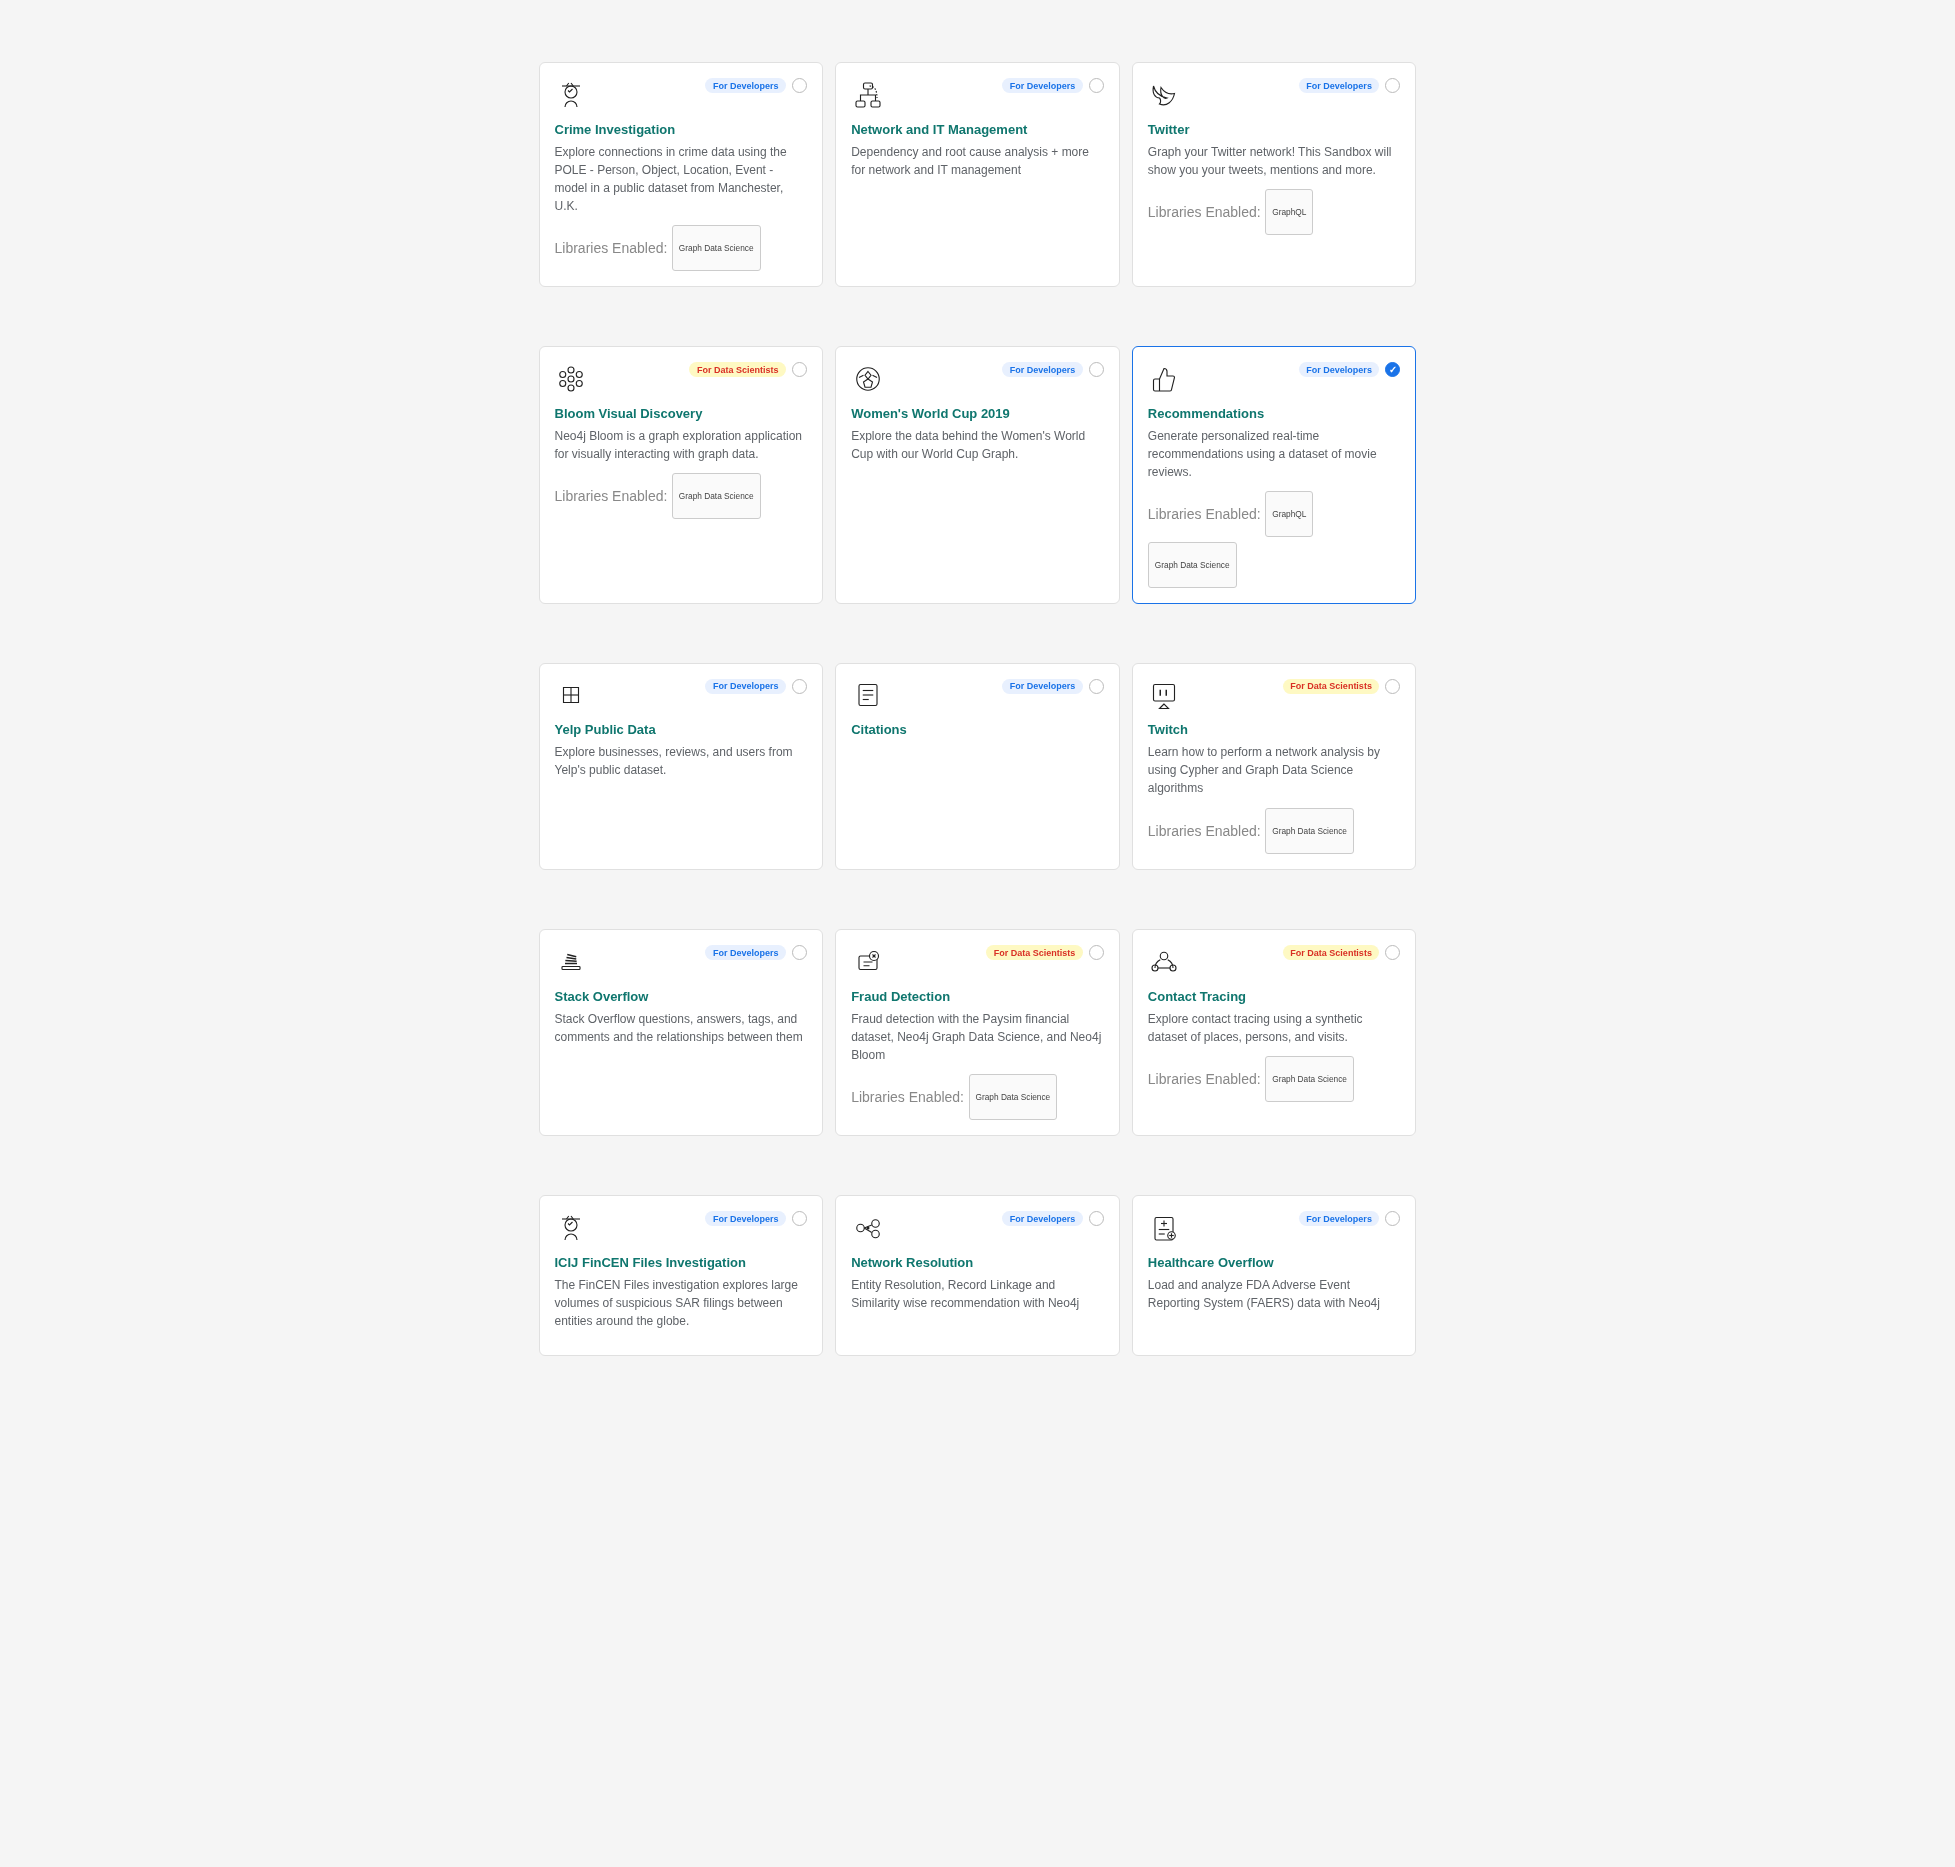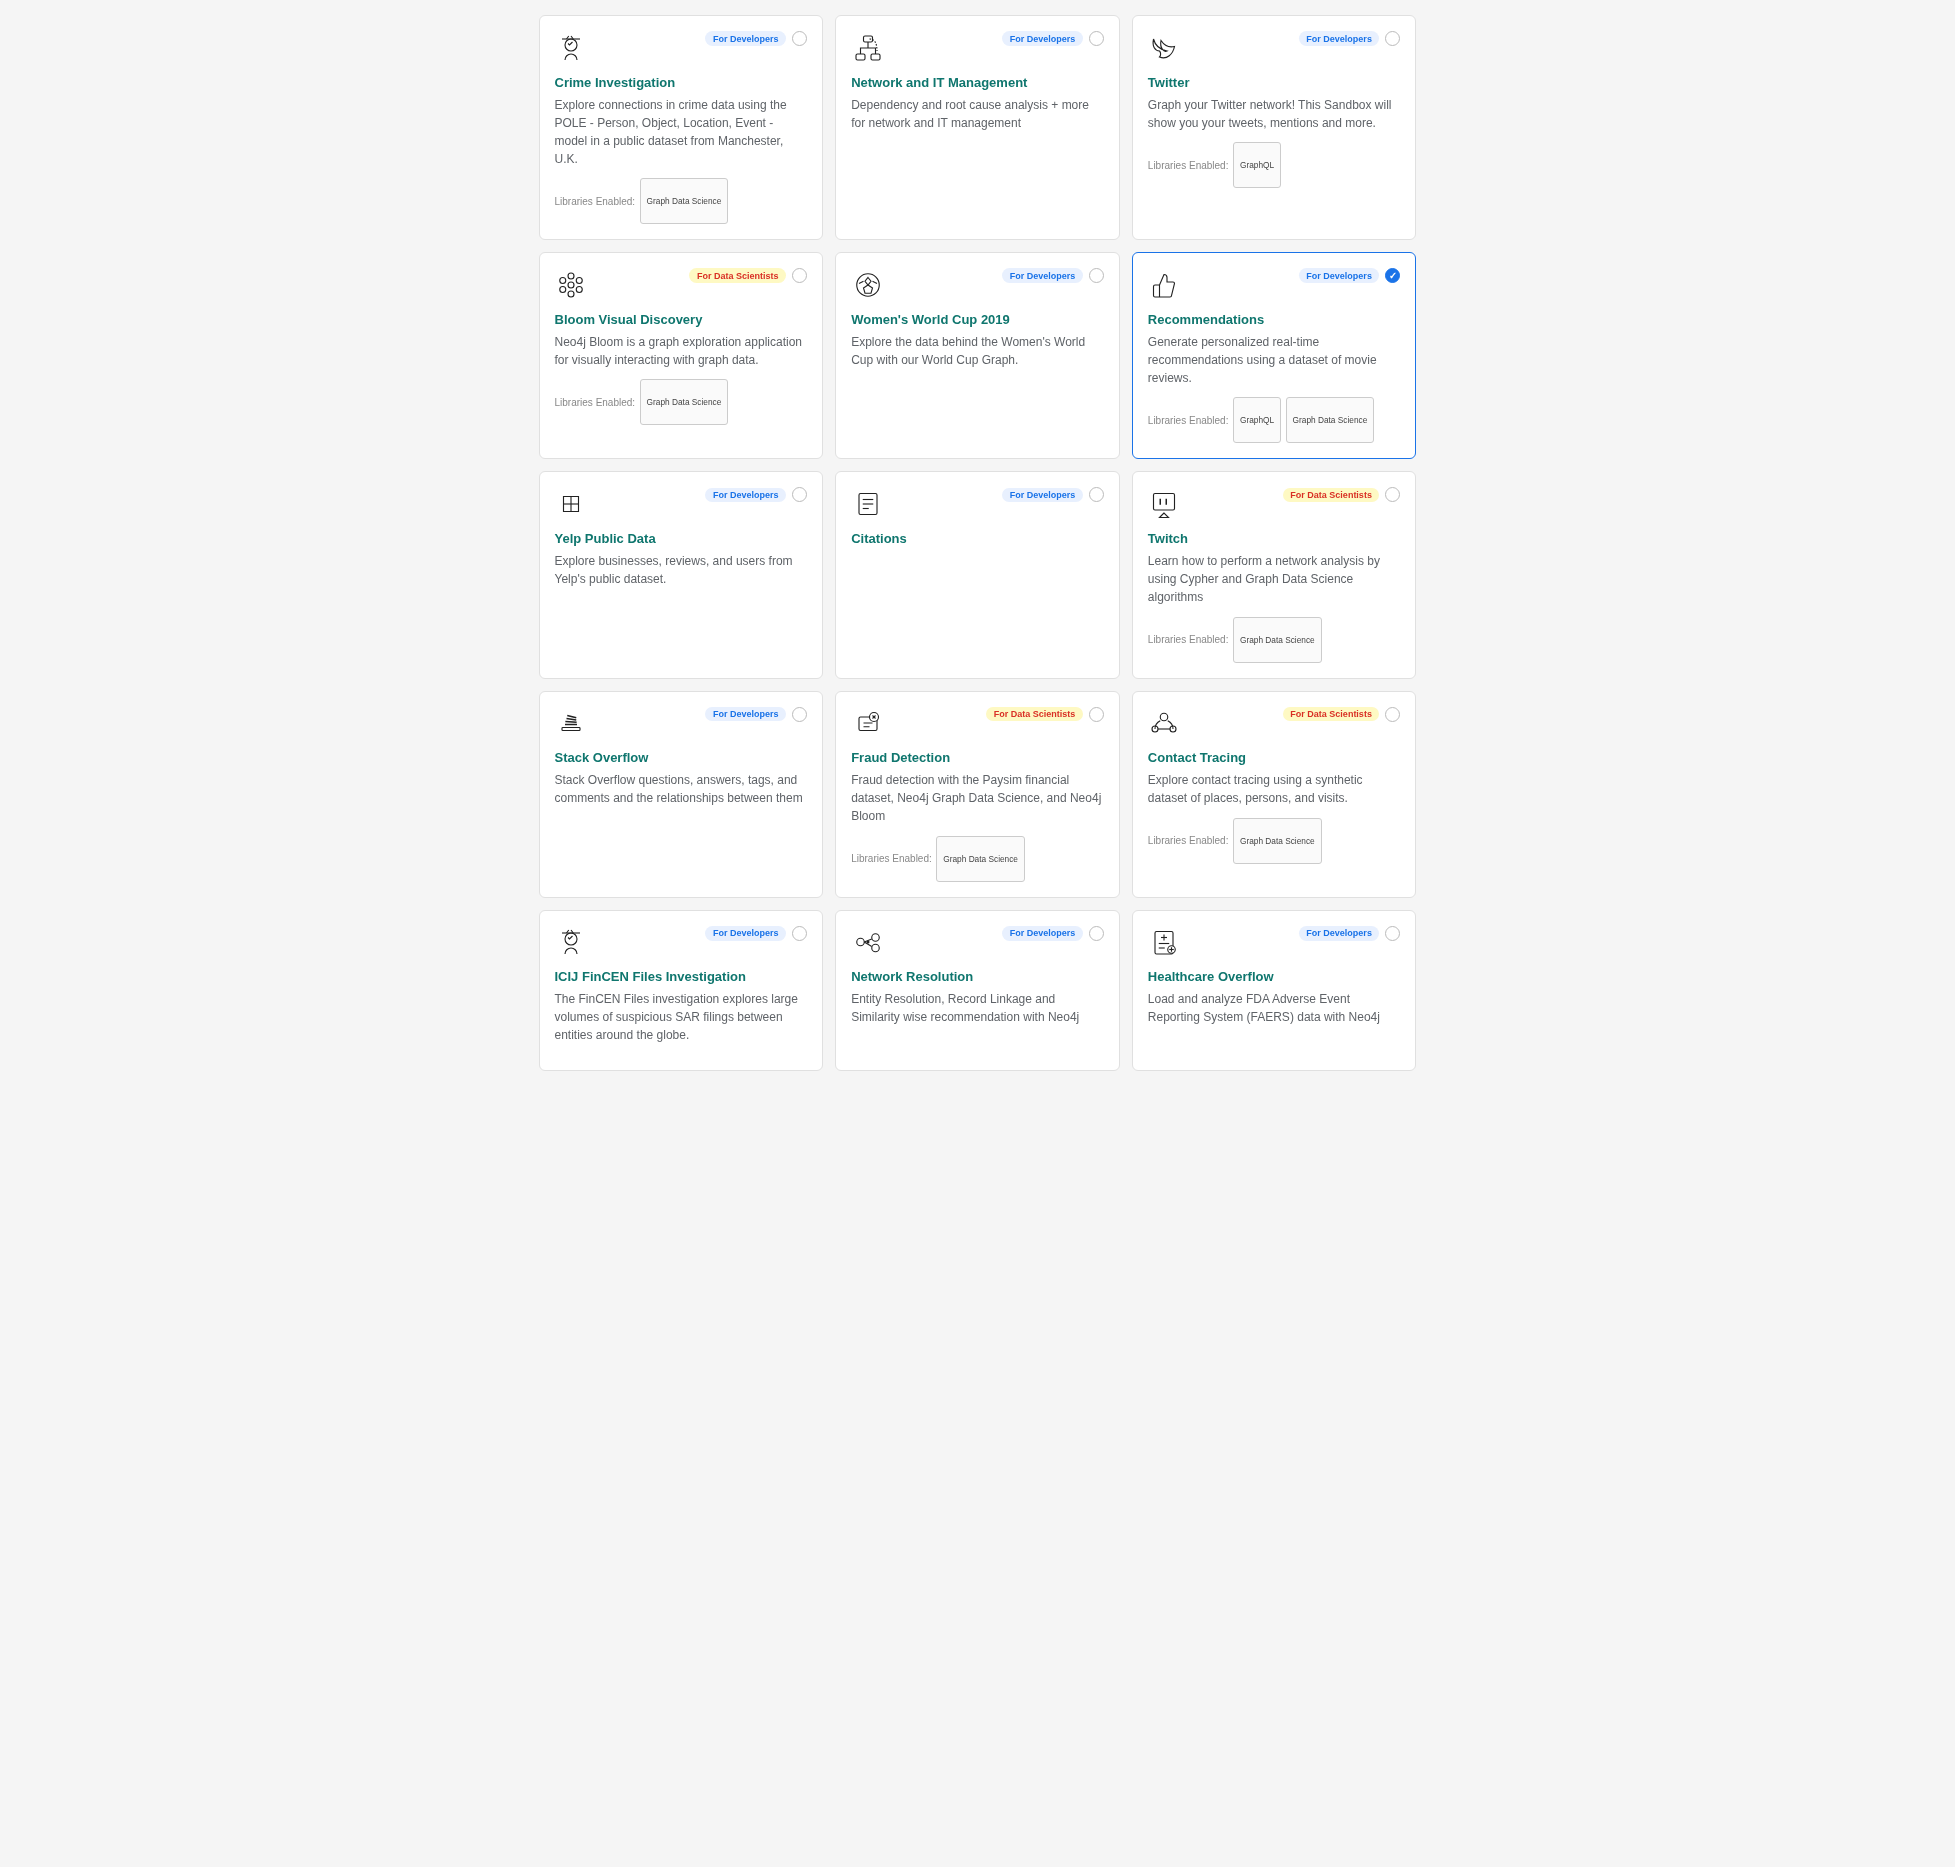--- a/index.html
+++ b/index.html
@@ -15,20 +15,21 @@
       max-width: 878px;
       margin: 0 auto;
     }
     .card {
       background: #fff;
       border-radius: 6px;
       border: 0.8px solid #e0e0e0;
       padding: 15px;
       position: relative;
       cursor: pointer;
+      margin-top: 47px;
     }
     .card.selected {
       border: 1.5px solid #1a73e8;
     }
     .card-header {
       display: flex;
       align-items: flex-start;
       justify-content: space-between;
       margin-bottom: 10.6px;
     }
@@ -102,21 +103,21 @@
       line-height: 1.5;
       margin-bottom: 10.6px;
     }
     .libraries-row {
       display: flex;
       align-items: center;
       gap: 4.5px;
       flex-wrap: wrap;
     }
     .libraries-label {
-      font-size: 10px;
+      font-size: 14px;
       color: #888;
       flex-shrink: 0;
     }
     .library-tag {
       font-size: 8.3px;
       border: 0.8px solid #ccc;
       border-radius: 3px;
       padding: 17px 6px;
       color: #444;
       background: #fafafa;

